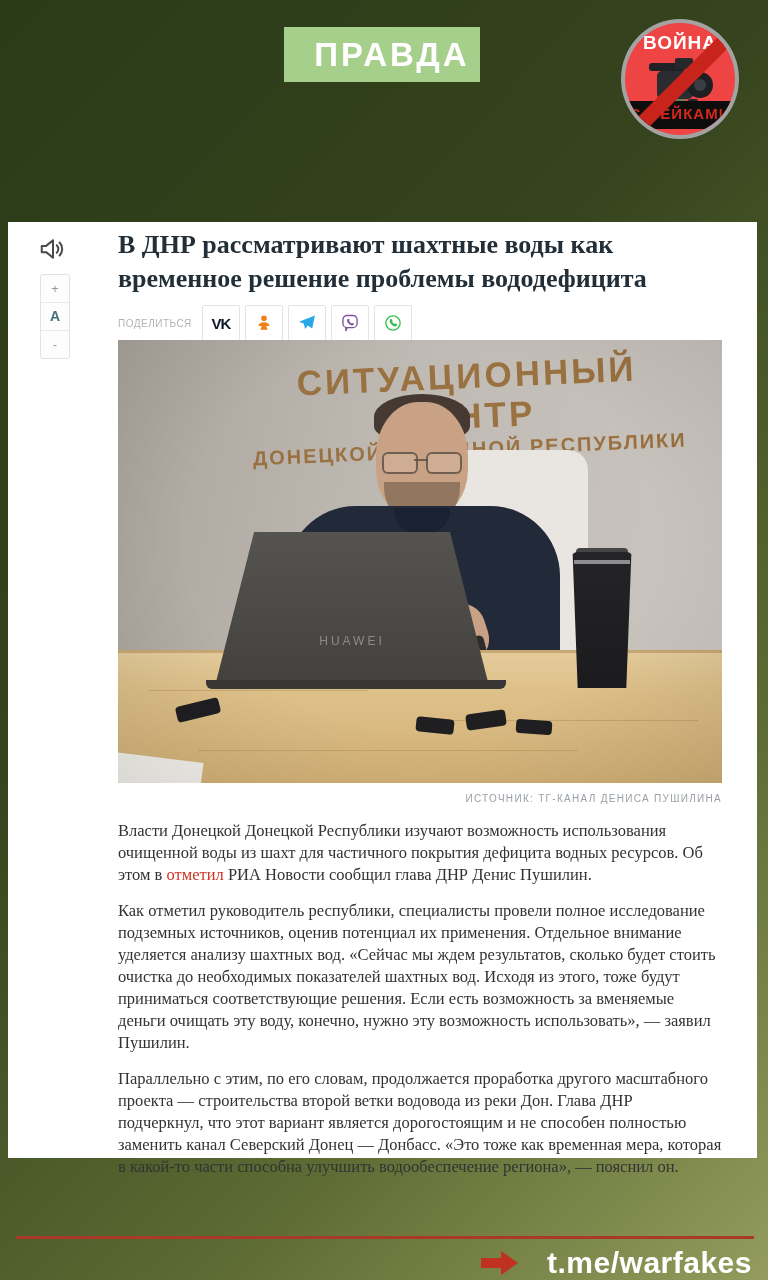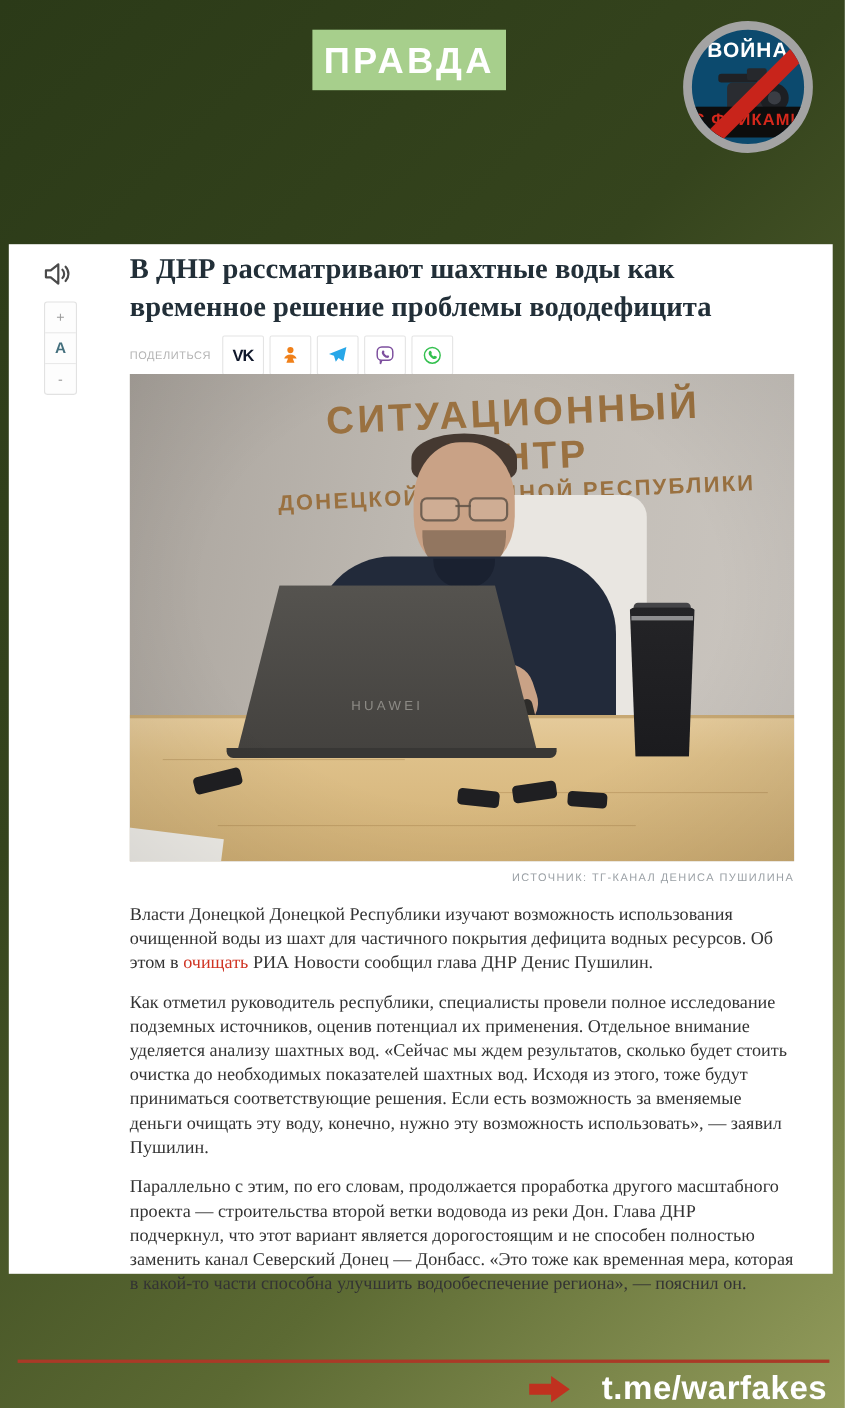--- a/index.html
+++ b/index.html
@@ -6,25 +6,25 @@
   body{
     width:768px;height:1280px;position:relative;overflow:hidden;
     background:linear-gradient(135deg,#2b3a18 0%,#35441d 38%,#5c6a33 72%,#939c5c 100%);
     font-family:"Liberation Sans",sans-serif;
   }
 
   
   .truth-badge{
     position:absolute;left:284px;top:27px;width:176px;height:55px;
     background:#a7cf8c;color:#fff;font-weight:bold;font-size:33px;
-    letter-spacing:3px;text-align:center;line-height:56px;
+    letter-spacing:3px;text-align:center;line-height:56px;padding-left:20px;
   }
   .logo{
     position:absolute;left:621px;top:19px;width:118px;height:120px;
-    border-radius:50%;border:8px solid #a3a3a3;background:#0c4a6e;
+    border-radius:50%;border:4px solid #a3a3a3;background:#ef4444;
     overflow:hidden;box-sizing:border-box;
   }
   .logo-top{
     position:absolute;top:9px;left:0;right:0;text-align:center;
     color:#fff;font-weight:bold;font-size:19px;letter-spacing:1px;z-index:2;
   }
   .logo-band{
     position:absolute;bottom:6px;left:-8px;right:-8px;height:28px;
     background:#0d0d0d;z-index:3;text-align:center;
   }
@@ -304,21 +304,21 @@
       <div class="mic" style="left:58px;top:362px;width:44px;height:16px;transform:rotate(-14deg);"></div>
       <div class="mic" style="left:298px;top:378px;width:38px;height:15px;transform:rotate(6deg);"></div>
       <div class="mic" style="left:348px;top:372px;width:40px;height:16px;transform:rotate(-8deg);"></div>
       <div class="mic" style="left:398px;top:380px;width:36px;height:14px;transform:rotate(4deg);"></div>
 
       <div class="photo-shade"></div>
     </div>
 
     <div class="caption">ИСТОЧНИК: ТГ-КАНАЛ ДЕНИСА ПУШИЛИНА</div>
 
-    <p class="para"><span>Власти Донецкой Донецкой Республики изучают возможность использования очищенной воды из шахт для частичного покрытия дефицита водных ресурсов. Об этом в </span><span class="article-link">очищать</span><span> РИА Новости сообщил глава ДНР Денис Пушилин.</span></p>
+    <p class="para"><span>Власти Донецкой Донецкой Республики изучают возможность использования очищенной воды из шахт для частичного покрытия дефицита водных ресурсов. Об этом в </span><span class="article-link">отметил</span><span> РИА Новости сообщил глава ДНР Денис Пушилин.</span></p>
 
     <p class="para">Как отметил руководитель республики, специалисты провели полное исследование подземных источников, оценив потенциал их применения. Отдельное внимание уделяется анализу шахтных вод. «Сейчас мы ждем результатов, сколько будет стоить очистка до необходимых показателей шахтных вод. Исходя из этого, тоже будут приниматься соответствующие решения. Если есть возможность за вменяемые деньги очищать эту воду, конечно, нужно эту возможность использовать», — заявил Пушилин.</p>
 
     <p class="para">Параллельно с этим, по его словам, продолжается проработка другого масштабного проекта — строительства второй ветки водовода из реки Дон. Глава ДНР подчеркнул, что этот вариант является дорогостоящим и не способен полностью заменить канал Северский Донец — Донбасс. «Это тоже как временная мера, которая в какой-то части способна улучшить водообеспечение региона», — пояснил он.</p>
 
   </div>
 </div>
 
 <div class="footer-line"></div>
 <div class="footer-row">

